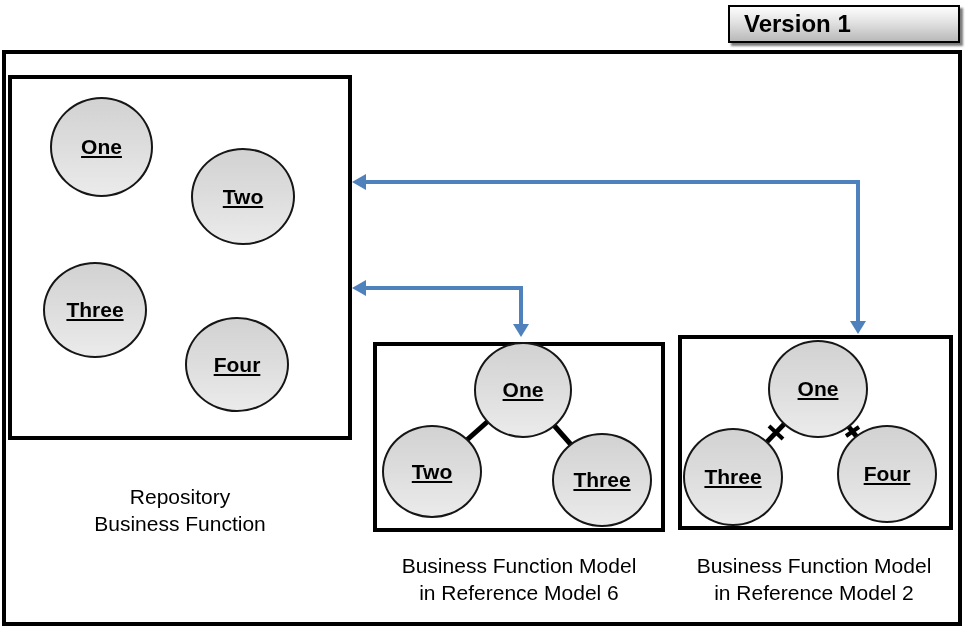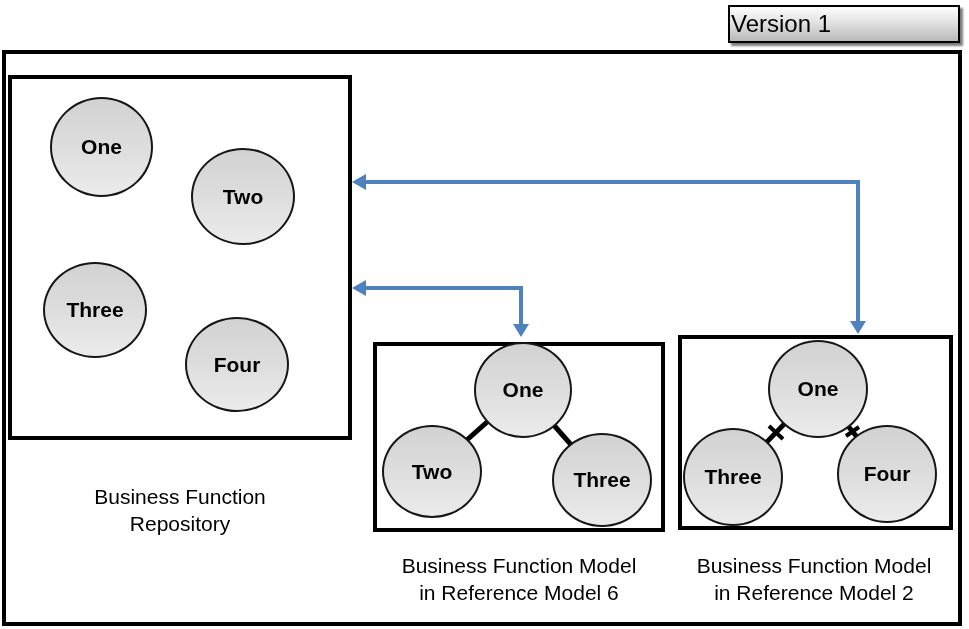--- a/index.html
+++ b/index.html
@@ -9,30 +9,30 @@
   }
   .outer-frame {
     position:absolute; left:2px; top:50px; width:960px; height:576px;
     border:4px solid #000; box-sizing:border-box; background:transparent;
   }
   .version-badge {
     position:absolute; left:728px; top:5px; width:232px; height:38px;
     border:2px solid #000; box-sizing:border-box;
     background:linear-gradient(to bottom,#fdfdfd 0%,#e2e2e2 45%,#b9b9b9 100%);
     box-shadow:3px 3px 2px rgba(80,80,80,.75);
-    font-weight:normal; font-size:24px; line-height:33px; padding-left:1px;
+    font-weight:bold; font-size:24px; line-height:33px; padding-left:14px;
   }
   .dbox {
     position:absolute; border:4px solid #000; background:#ffffff; box-sizing:border-box;
   }
   .circle {
     position:absolute; border:2px solid #161616; border-radius:50%;
     background:linear-gradient(to bottom,#d2d2d2 0%,#dcdcdc 45%,#ebebeb 100%);
     display:flex; align-items:center; justify-content:center;
-    font-weight:bold; font-size:21px; box-sizing:border-box;
+    font-weight:bold; font-size:21px; box-sizing:border-box;text-decoration:underline;
   }
   .caption {
     position:absolute; text-align:center; font-size:21px; line-height:27px;
   }
   svg.overlay { position:absolute; left:0; top:0; pointer-events:none; }
 </style>
 </head>
 <body>
 
 <div class="canvas">
@@ -95,22 +95,22 @@
     <span>One</span>
   </div>
   <div class="circle" style="left:683px;top:428px;width:100px;height:98px;">
     <span>Three</span>
   </div>
   <div class="circle" style="left:837px;top:425px;width:100px;height:98px;">
     <span>Four</span>
   </div>
 
   <div class="caption" style="left:25px;top:483px;width:310px;">
+    <div>Repository</div>
     <div>Business Function</div>
-    <div>Repository</div>
   </div>
   <div class="caption" style="left:369px;top:552px;width:300px;">
     <div>Business Function Model</div>
     <div>in Reference Model 6</div>
   </div>
   <div class="caption" style="left:664px;top:552px;width:300px;">
     <div>Business Function Model</div>
     <div>in Reference Model 2</div>
   </div>
 

